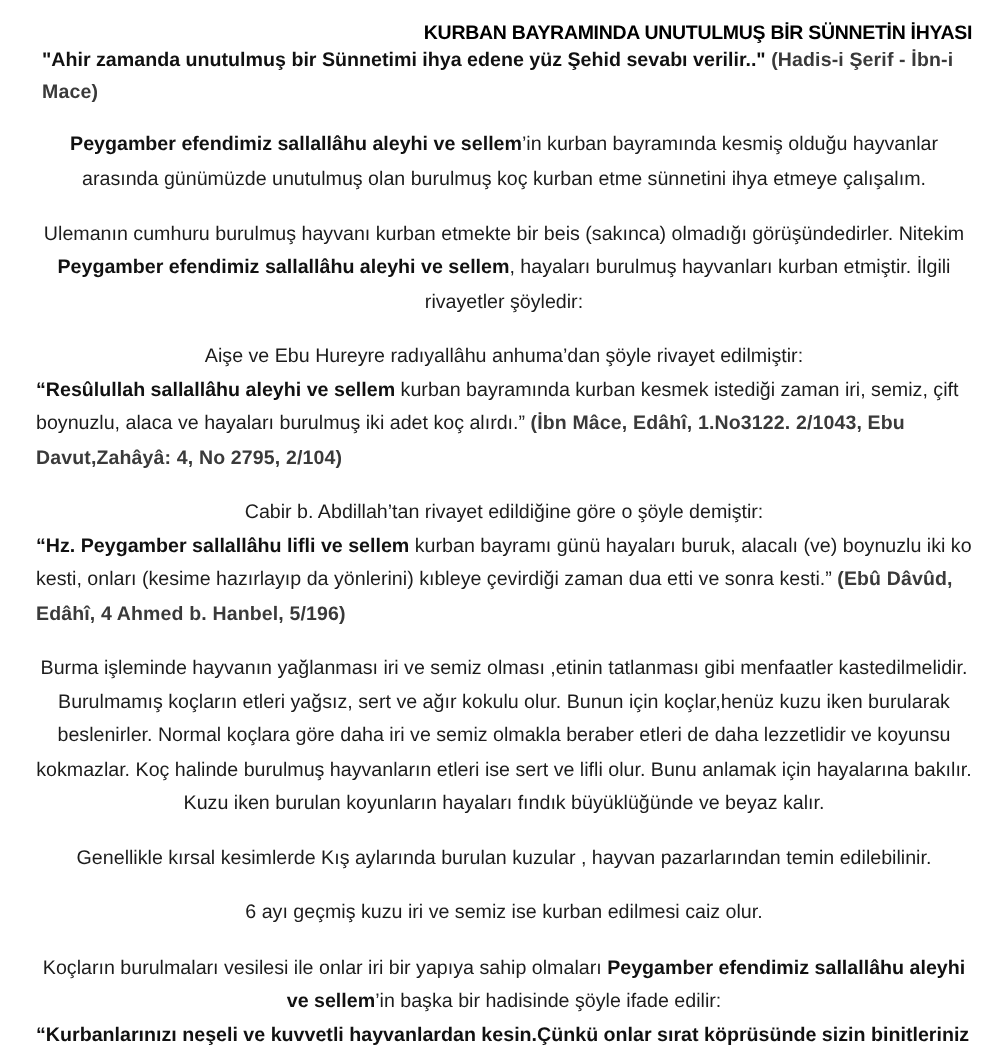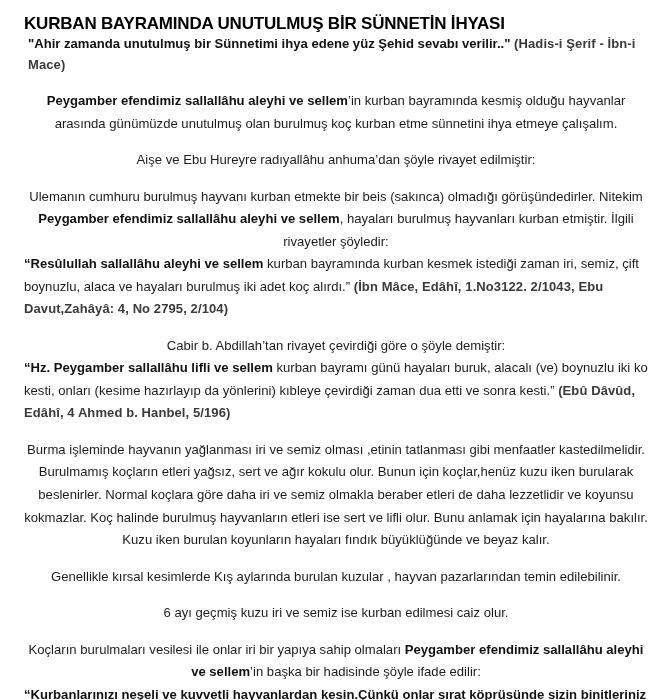--- a/index.html
+++ b/index.html
@@ -15,23 +15,23 @@
     color: #1a1a1a;
   }
   .page {
     width: 670px;
     height: 700px;
     box-sizing: border-box;
     padding: 8px 22px 0 24px;
     background: #ffffff;
   }
   .doc-title {
-    text-align: left;
+    text-align: right;
     font-weight: bold;
-    font-size: 17px;
+    font-size: 13px;
     letter-spacing: -0.2px;
     color: #000000;
     margin: 6px 0 0 0;
     line-height: 1.2;
     white-space: nowrap;
   }
   .para {
     font-size: 13.1px;
     line-height: 1.72;
     color: #1c1c1c;
@@ -70,27 +70,27 @@
 <body>
 
 <div class="page">
 
   <h1 class="doc-title">KURBAN BAYRAMINDA UNUTULMUŞ BİR SÜNNETİN İHYASI</h1>
 
   <p class="hadith-lead block"><span>"Ahir zamanda unutulmuş bir Sünnetimi ihya edene yüz Şehid sevabı verilir.."</span> <span class="cite">(Hadis-i Şerif - İbn-i Mace)</span></p>
 
   <p class="para block"><b>Peygamber efendimiz sallallâhu aleyhi ve sellem</b><span>’in kurban bayramında kesmiş olduğu hayvanlar arasında günümüzde unutulmuş olan burulmuş koç kurban etme sünnetini ihya etmeye çalışalım.</span></p>
 
+  <p class="para block"><span>Ulemanın cumhuru burulmuş hayvanı kurban etmekte bir beis (sakınca) olmadığı görüşündedirler. Nitekim </span><b>Peygamber efendimiz sallallâhu aleyhi ve sellem</b><span>, hayaları burulmuş hayvanları kurban etmiştir. İlgili rivayetler şöyledir:</span></p>
+
   <p class="para block">Aişe ve Ebu Hureyre radıyallâhu anhuma’dan şöyle rivayet edilmiştir:</p>
-
-  <p class="para block"><span>Ulemanın cumhuru burulmuş hayvanı kurban etmekte bir beis (sakınca) olmadığı görüşündedirler. Nitekim </span><b>Peygamber efendimiz sallallâhu aleyhi ve sellem</b><span>, hayaları burulmuş hayvanları kurban etmiştir. İlgili rivayetler şöyledir:</span></p>
 
   <p class="quote block"><b>“Resûlullah sallallâhu aleyhi ve sellem</b><span> kurban bayramında kurban kesmek istediği zaman iri, semiz, çift boynuzlu, alaca ve hayaları burulmuş iki adet koç alırdı.”</span> <span class="cite">(İbn Mâce, Edâhî, 1.No3122. 2/1043, Ebu Davut,Zahâyâ: 4, No 2795, 2/104)</span></p>
 
-  <p class="para block">Cabir b. Abdillah’tan rivayet çevirdiği göre o şöyle demiştir:</p>
+  <p class="para block">Cabir b. Abdillah’tan rivayet edildiğine göre o şöyle demiştir:</p>
 
   <p class="quote block"><b>“Hz. Peygamber sallallâhu lifli ve sellem</b><span> kurban bayramı günü hayaları buruk, alacalı (ve) boynuzlu iki ko kesti, onları (kesime hazırlayıp da yönlerini) kıbleye çevirdiği zaman dua etti ve sonra kesti.”</span> <span class="cite">(Ebû Dâvûd, Edâhî, 4 Ahmed b. Hanbel, 5/196)</span></p>
 
   <p class="para block">Burma işleminde hayvanın yağlanması iri ve semiz olması ,etinin tatlanması gibi menfaatler kastedilmelidir. Burulmamış koçların etleri yağsız, sert ve ağır kokulu olur. Bunun için koçlar,henüz kuzu iken burularak beslenirler. Normal koçlara göre daha  iri  ve semiz olmakla beraber etleri de daha lezzetlidir ve koyunsu kokmazlar. Koç halinde burulmuş hayvanların etleri ise sert ve lifli olur. Bunu anlamak için hayalarına bakılır. Kuzu iken burulan koyunların hayaları fındık büyüklüğünde ve beyaz kalır.</p>
 
   <p class="para block">Genellikle kırsal kesimlerde Kış aylarında burulan kuzular , hayvan pazarlarından temin edilebilinir.</p>
 
   <p class="para block">6 ayı geçmiş kuzu iri ve semiz ise kurban edilmesi caiz olur.</p>
 
   <p class="para block"><span>Koçların burulmaları vesilesi ile onlar iri bir yapıya sahip olmaları </span><b>Peygamber efendimiz sallallâhu aleyhi ve sellem</b><span>’in başka bir hadisinde şöyle ifade edilir:</span></p>

